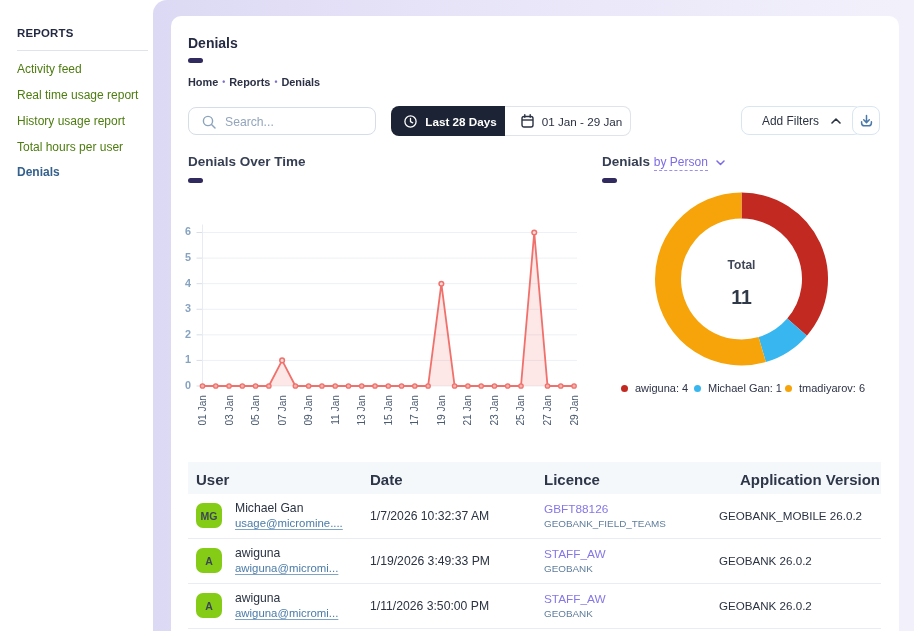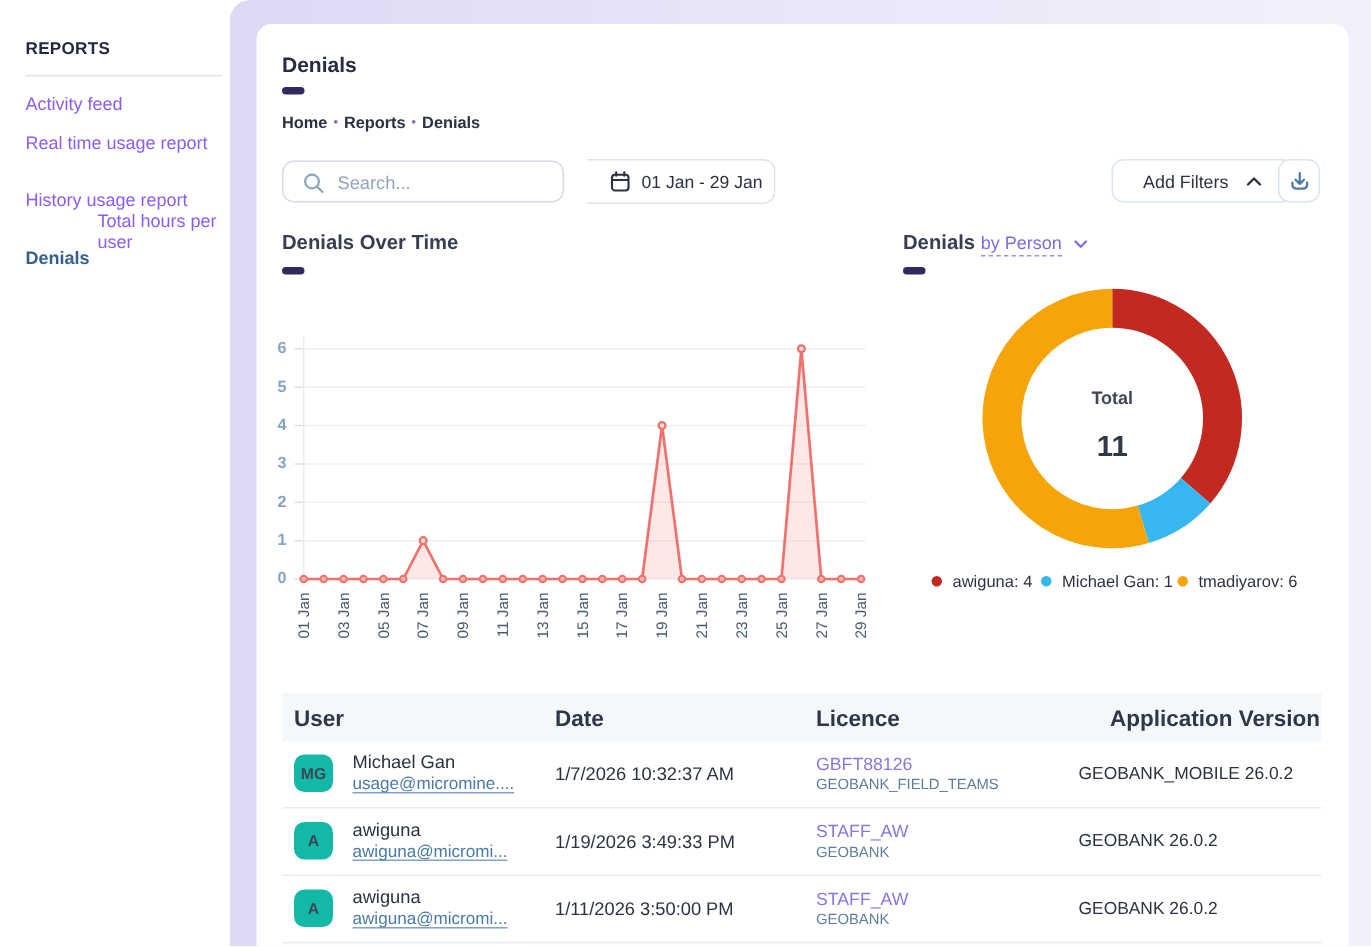--- a/index.html
+++ b/index.html
@@ -6,21 +6,21 @@
   html,body { width:914px; height:631px; overflow:hidden; background:#fff; }
   body { font-family:"Liberation Sans", sans-serif; }
   #page { position:relative; width:914px; height:631px; overflow:hidden; background:#fff; }
   .panel { position:absolute; left:153px; top:0; width:761px; height:631px;
            background:linear-gradient(90deg,#dcd9f4 0%, #e6e3f8 35%, #f2f1fb 100%);
            border-top-left-radius:14px; }
   
   .sidebar { position:absolute; left:0; top:0; width:153px; height:631px; background:#fff; }
   .sb-title { position:absolute; left:17px; top:27px; font-size:11.4px; font-weight:bold; color:#232942; letter-spacing:0.2px; }
   .sb-hr { position:absolute; left:17px; top:50px; width:131px; height:1px; background:#dfe3ea; }
-  .sb-link { position:absolute; left:17px; font-size:12px; color:#8b5cf6; }
+  .sb-link { position:absolute; left:17px; font-size:12px; color:#4d7c0f; }
   
   .card { position:absolute; left:171px; top:16px; width:728px; height:640px; background:#fff; border-radius:10px; }
   .title { position:absolute; left:17px; top:19px; font-size:14px; font-weight:bold; color:#252b42; }
   .bar { position:absolute; width:15px; height:5px; border-radius:3px; background:#302a5e; }
   .crumb { position:absolute; left:17px; top:60px; font-size:10.9px; font-weight:600; color:#2b3044; }
   .crumb .dot { color:#7a71cc; padding:0 4px; font-size:8.5px; vertical-align:1.5px; }
   
   .search { position:absolute; left:17px; top:91px; width:188px; height:28px; border:1px solid #d5dde8; border-radius:8px; }
   .search .ph { position:absolute; left:36px; top:7px; font-size:12.2px; color:#93a5bd; }
   .seg { position:absolute; left:220px; top:90px; height:30px; display:flex; border-radius:8px; }
@@ -35,56 +35,63 @@
   
   .sec-title { position:absolute; font-size:13.5px; font-weight:bold; color:#353e52; }
   .byperson { color:#7c6ce4; font-weight:normal; font-size:12px; border-bottom:1px dashed #9c90ec; padding-bottom:1px;}
   
   .leg { position:absolute; font-size:11px; color:#2c3246; }
   .leg i { display:inline-block; width:7px; height:7px; border-radius:50%; margin-right:7px; position:relative; top:0px;}
   
   .thead { position:absolute; left:17px; top:446px; width:693px; height:32px; background:#f5f8fa; }
   .th { position:absolute; font-size:15px; font-weight:bold; color:#2e3749; top:455px; }
   .rowline { position:absolute; left:17px; width:693px; height:1px; background:#e9edf1; }
-  .avatar { position:absolute; width:26px; height:25px; background:#14b8a6; border-radius:7px;
+  .avatar { position:absolute; width:26px; height:25px; background:#84cc16; border-radius:7px;
             display:flex; align-items:center; justify-content:center; font-size:10.5px; font-weight:bold; color:#3c4656; }
   .cell { position:absolute; font-size:12.2px; color:#2b3342; white-space:nowrap; }
   .cell2 { position:absolute; font-size:11.8px; white-space:nowrap; }
   .email { color:#4a7ba8; text-decoration:underline; text-decoration-thickness:1px; text-decoration-color:#7fa4c6; text-underline-offset:2px; font-size:11.4px; }
   .lic { color:#8577e6; font-size:11.8px; }
   .licsub { color:#5e7d9c; font-size:9.9px; }
   .ver { font-size:11.6px; }
 </style>
 </head>
 <body>
 <div id="page">
   <div class="panel"></div>
   <div class="sidebar">
     <div class="sb-title">REPORTS</div>
     <div class="sb-hr"></div>
     <div class="sb-link" style="top:62px;">Activity feed</div>
     <div class="sb-link" style="top:88px;">Real time usage report</div>
-    <div class="sb-link" style="top:114px;margin-top:12px;">History usage report</div>
-    <div class="sb-link" style="top:140px;margin-left:48px;">Total hours per user</div>
+    <div class="sb-link" style="top:114px;">History usage report</div>
+    <div class="sb-link" style="top:140px;">Total hours per user</div>
     <div class="sb-link" style="top:165px; font-weight:bold; color:#35618d;">Denials</div>
   </div>
   <div class="card">
     <div class="title">Denials</div>
     <div class="bar" style="left:17px; top:42px;"></div>
     <div class="crumb">Home<span class="dot">•</span>Reports<span class="dot">•</span>Denials</div>
 
     <div class="search">
       <svg style="position:absolute;left:13px;top:7px;" width="14" height="14" viewBox="0 0 14 14">
         <circle cx="6" cy="6" r="4.6" fill="none" stroke="#8ba3bd" stroke-width="1.4"></circle>
         <line x1="9.5" y1="9.5" x2="13" y2="13" stroke="#8ba3bd" stroke-width="1.4" stroke-linecap="round"></line>
       </svg>
       <div class="ph">Search...</div>
     </div>
 
     <div class="seg">
+      <div class="seg-dark">
+        <svg width="13" height="13" viewBox="0 0 13 13">
+          <circle cx="6.5" cy="6.5" r="5.6" fill="none" stroke="#fff" stroke-width="1.3"></circle>
+          <path d="M6.5 3.4 L6.5 6.7 L8.7 7.8" fill="none" stroke="#fff" stroke-width="1.3" stroke-linecap="round" stroke-linejoin="round"></path>
+        </svg>
+        <span>Last 28 Days</span>
+      </div>
       <div class="seg-light">
         <svg width="13" height="14" viewBox="0 0 13 14">
           <rect x="1" y="2.5" width="11" height="10.5" rx="2" fill="none" stroke="#2a3142" stroke-width="1.4"></rect>
           <line x1="1" y1="6" x2="12" y2="6" stroke="#2a3142" stroke-width="1.4"></line>
           <line x1="3.8" y1="0.8" x2="3.8" y2="3.2" stroke="#2a3142" stroke-width="1.4" stroke-linecap="round"></line>
           <line x1="9.2" y1="0.8" x2="9.2" y2="3.2" stroke="#2a3142" stroke-width="1.4" stroke-linecap="round"></line>
         </svg>
         <span>01 Jan - 29 Jan</span>
       </div>
     </div>

